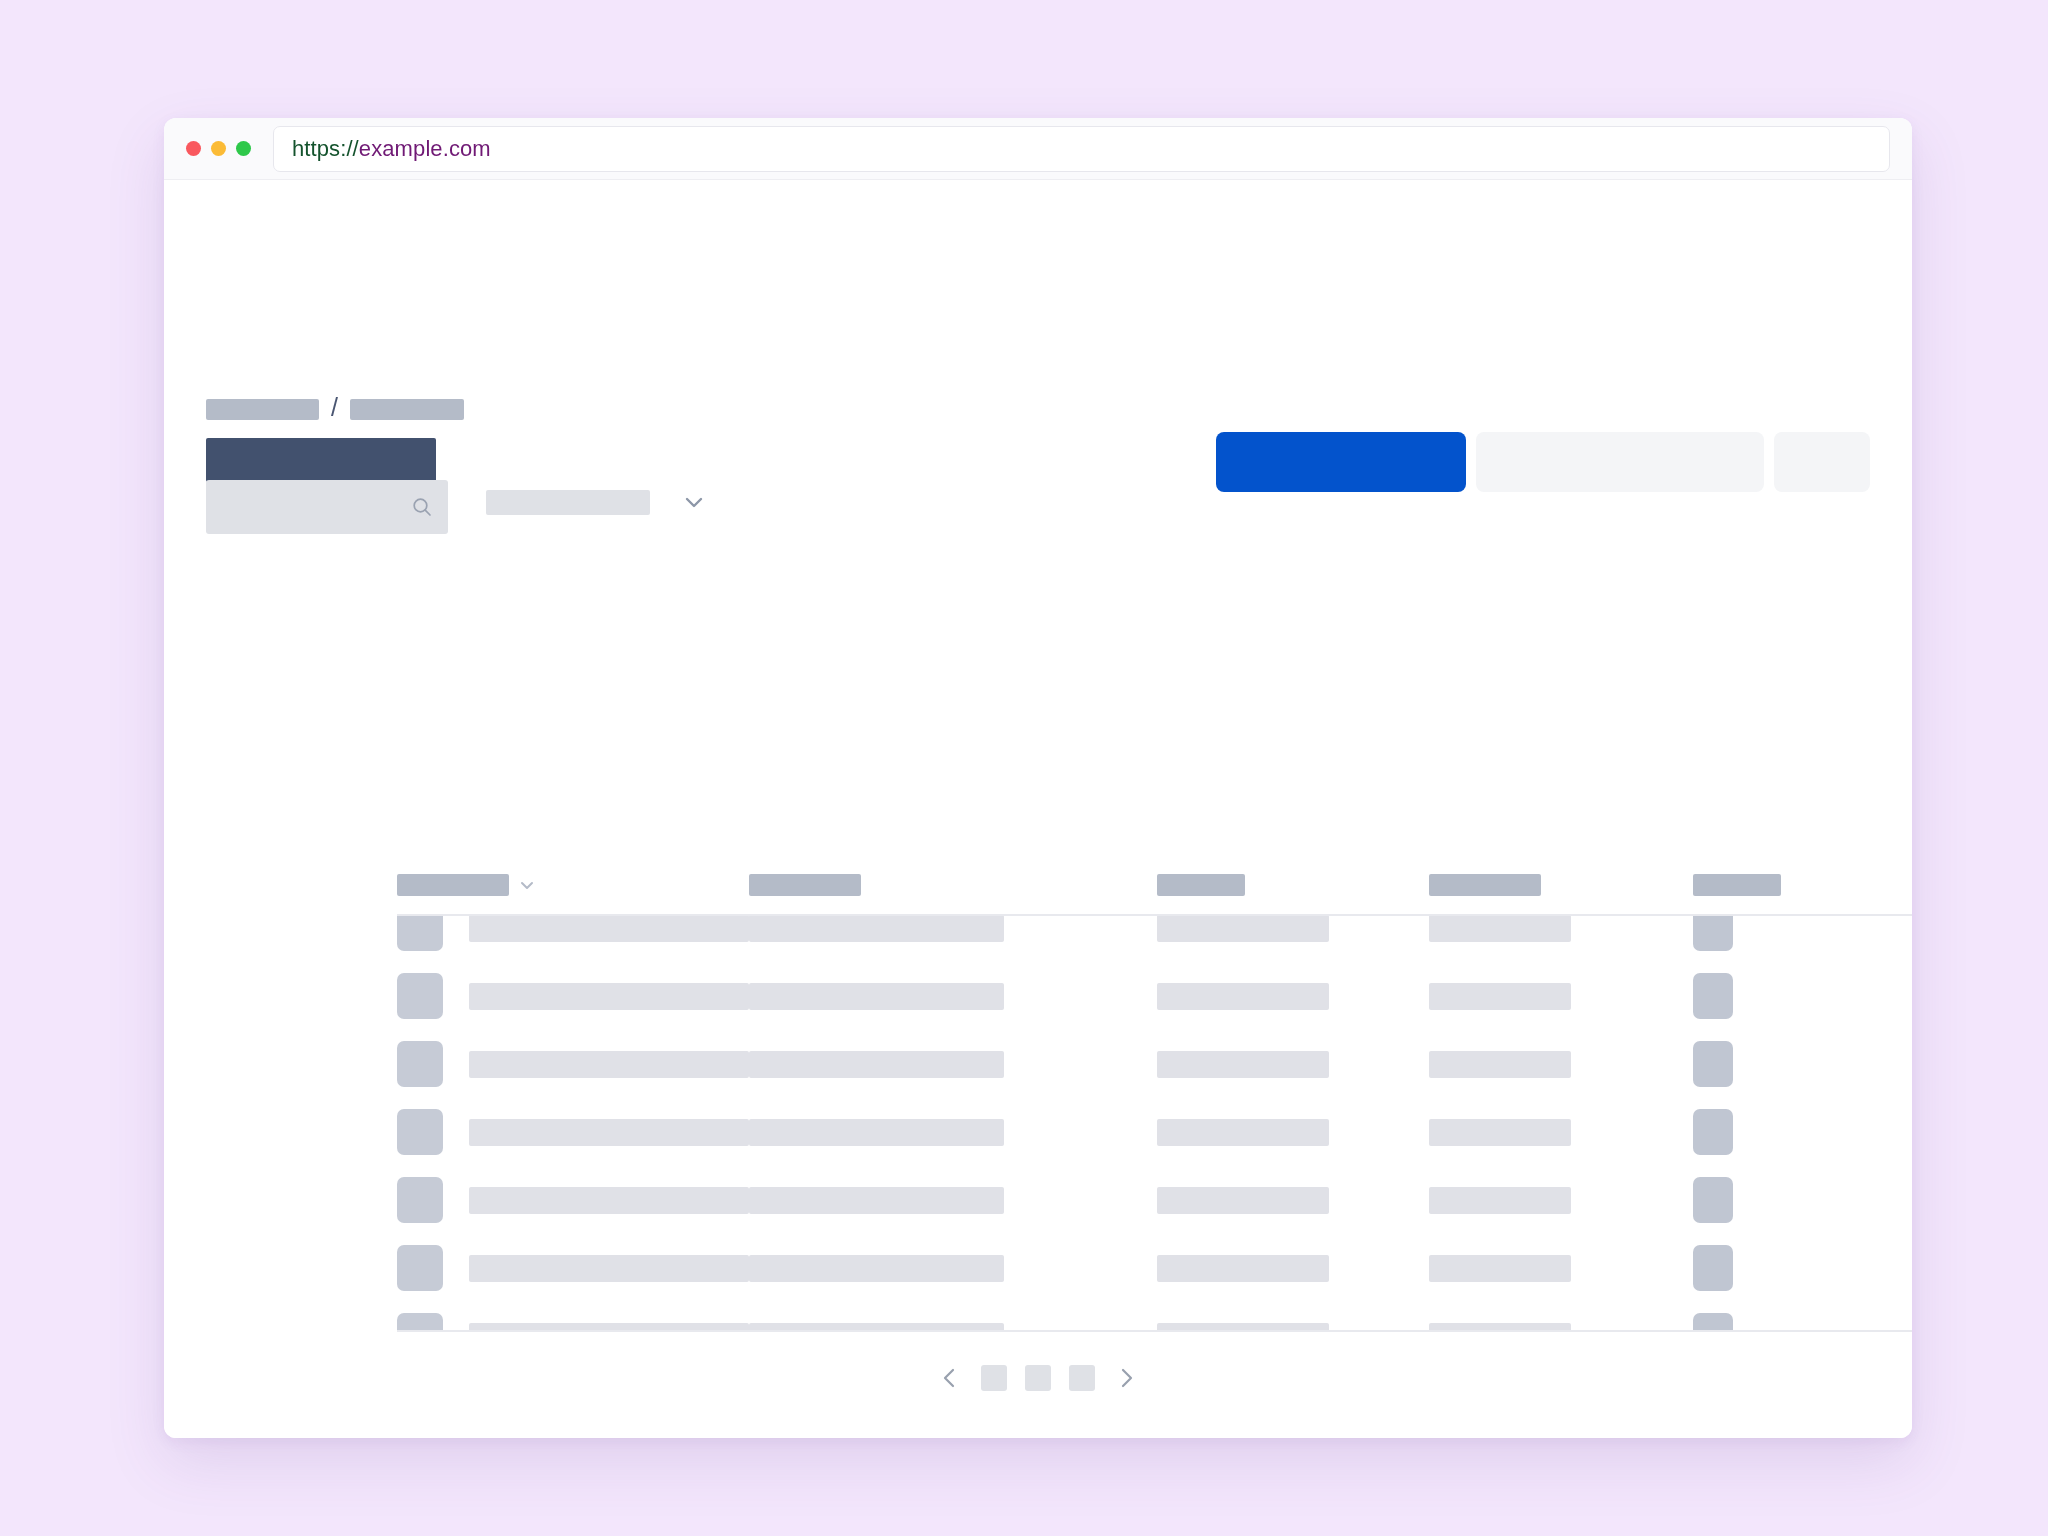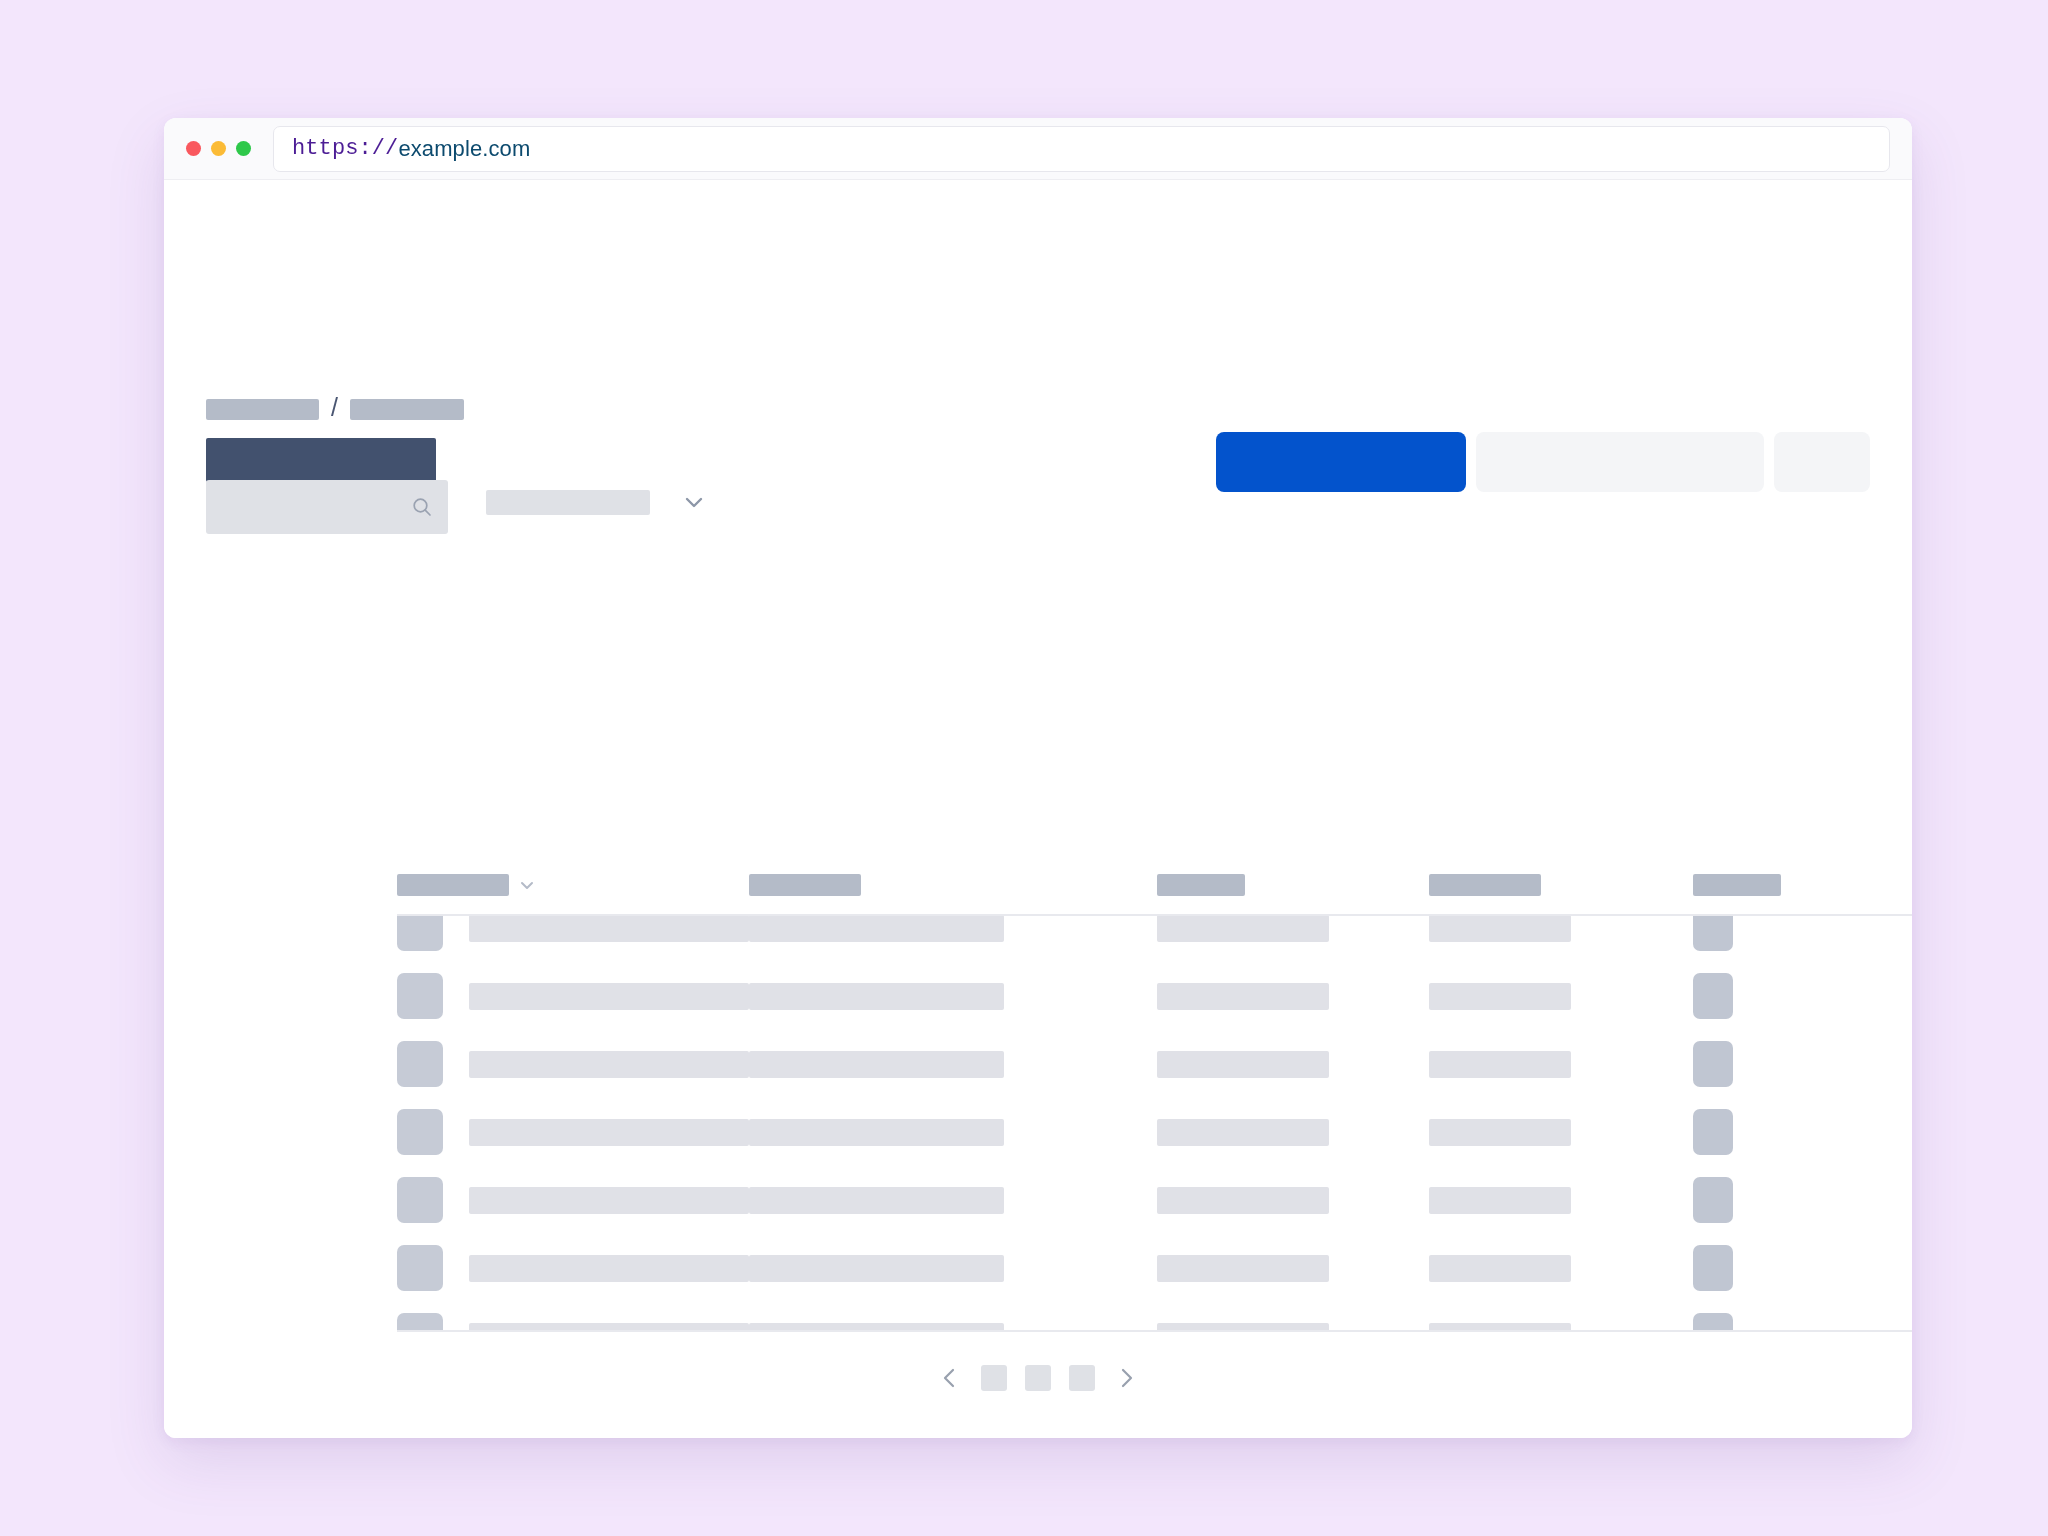--- a/index.html
+++ b/index.html
@@ -64,22 +64,22 @@
     background: #ffffff;
     border: 1px solid #e7e7ed;
     border-radius: 7px;
     display: flex;
     align-items: center;
     padding: 0 18px;
     box-sizing: border-box;
     font-size: 22px;
     letter-spacing: 0.1px;
   }
-  .url-scheme { color: #4c1d95; font-family: Liberation Mono, monospace; }
-  .url-host   { color: #0c4a6e; }
+  .url-scheme { color: #14532d; }
+  .url-host   { color: #701a75; }
 
   
   .page {
     flex: 1;
     position: relative;
     background: #ffffff;
   }
 
   
   .header-zone {

